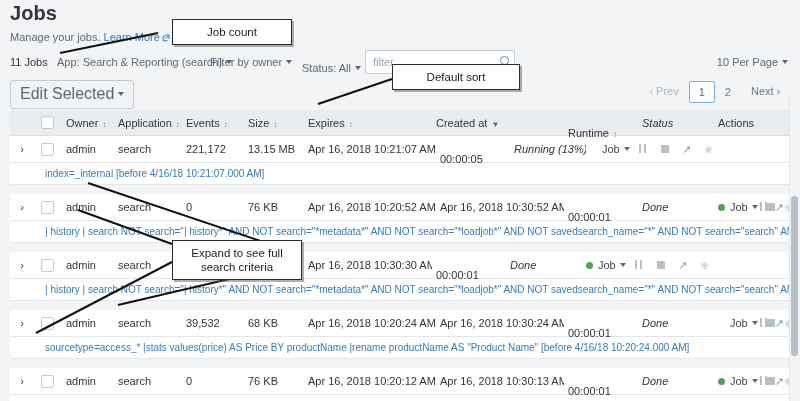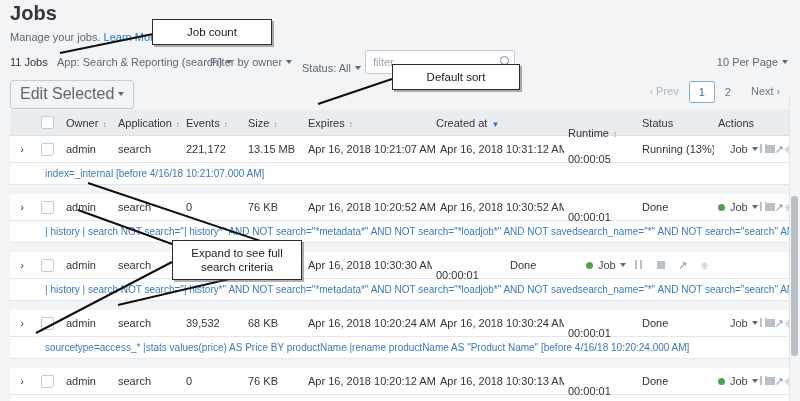--- a/index.html
+++ b/index.html
@@ -87,21 +87,21 @@
 
   .c-exp   { width: 24px; flex: 0 0 24px; text-align: center; color: #9aa4ae; font-size: 11px; }
   .c-chk   { width: 26px; flex: 0 0 26px; display: flex; justify-content: center; }
   .c-owner { width: 54px; flex: 0 0 54px; padding-left: 6px; }
   .c-app   { width: 68px; flex: 0 0 68px; padding-left: 4px; }
   .c-events{ width: 62px; flex: 0 0 62px; padding-left: 4px; }
   .c-size  { width: 60px; flex: 0 0 60px; padding-left: 4px; }
   .c-created{ width: 132px; flex: 0 0 132px; padding-left: 4px; }
   .c-expires{ width: 128px; flex: 0 0 128px; padding-left: 4px; }
   .c-runtime{ width: 74px; flex: 0 0 74px; padding-left: 4px; margin-top: 20px; }
-  .c-status{ width: 76px; flex: 0 0 76px; padding-left: 4px; }
+  .c-status{ width: 76px; flex: 0 0 76px; padding-left: 4px; font-style: italic; }
   .c-actions{ flex: 1 1 auto; padding-left: 4px; display: flex; align-items: center; }
 
   .cbox { width: 13px; height: 13px; border: 1px solid #c3cbd4; background: #fff; border-radius: 2px; }
   .sorter { display: inline-block; margin-left: 4px; color: #8a95a0; font-size: 8px; line-height: 8px; }
   .sort-active { color: #2b78c4; font-size: 8px; margin-left: 4px; }
 
   .dot-green {
     width: 7px; height: 7px; border-radius: 50%; background: #53a051;
     display: inline-block; margin-right: 5px; flex: 0 0 7px;
   }
@@ -128,21 +128,21 @@
   }
 
   
   .callout {
     position: absolute; background: #fff; border: 1px solid #2a2a2a;
     box-shadow: 2px 2px 0 rgba(80,80,80,.45);
     font-size: 11.5px; color: #1c1c1c; text-align: center;
     display: flex; align-items: center; justify-content: center; z-index: 40;
     line-height: 14px;
   }
-  .co-jobcount { left: 152px; top: 19px; width: 120px; height: 26px; }
+  .co-jobcount { left: 172px; top: 19px; width: 120px; height: 26px; }
   .co-defaultsort { left: 392px; top: 64px; width: 128px; height: 26px; }
   .co-expand { left: 172px; top: 240px; width: 130px; height: 40px; padding: 0 6px; }
   svg.leaders { position: absolute; left: 0; top: 0; width: 800px; height: 401px; z-index: 35; pointer-events: none; }
 </style>
 </head>
 <body>
 
 <div id="page">
 
   <div class="page-title">Jobs</div>
@@ -239,21 +239,20 @@
         <div class="trow drow">
           <div class="c c-exp">›</div>
           <div class="c c-chk">
             <span class="cbox"></span>
           </div>
           <div class="c c-owner">admin</div>
           <div class="c c-app">search</div>
           <div class="c c-events">221,172</div>
           <div class="c c-size">13.15 MB</div>
           <div class="c c-created">Apr 16, 2018 10:21:07 AM</div>
-          <div class="c c-expires">Apr 16, 2018 10:31:12 AM</div>
           <div class="c c-runtime">00:00:05</div>
           <div class="c c-status">Running (13%)</div>
           <div class="c c-actions">
             <span class="dot-spacer"></span>
             <span class="job-btn">Job<span class="caret"></span></span>
             <span class="act-ico"><span class="ico-pause"></span></span>
             <span class="act-ico"><span class="ico-stop"></span></span>
             <span class="act-ico"><span class="ico-share">↗</span></span>
             <span class="act-ico"><span class="ico-down">⎈</span></span>
           </div>

